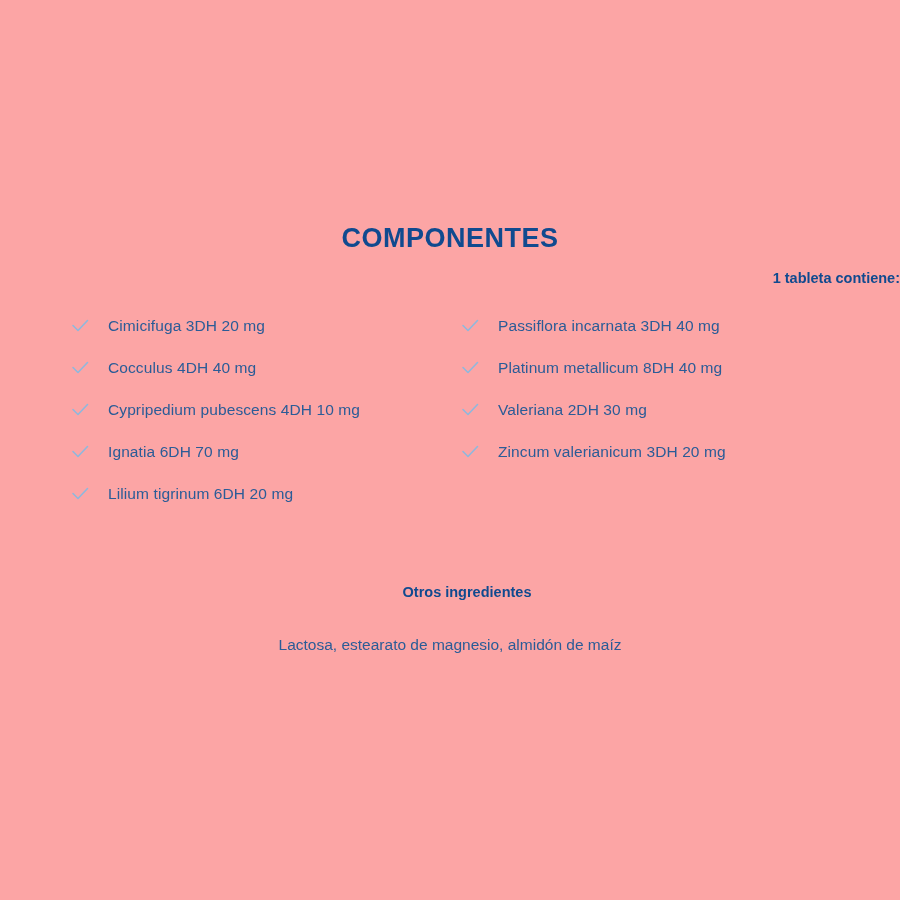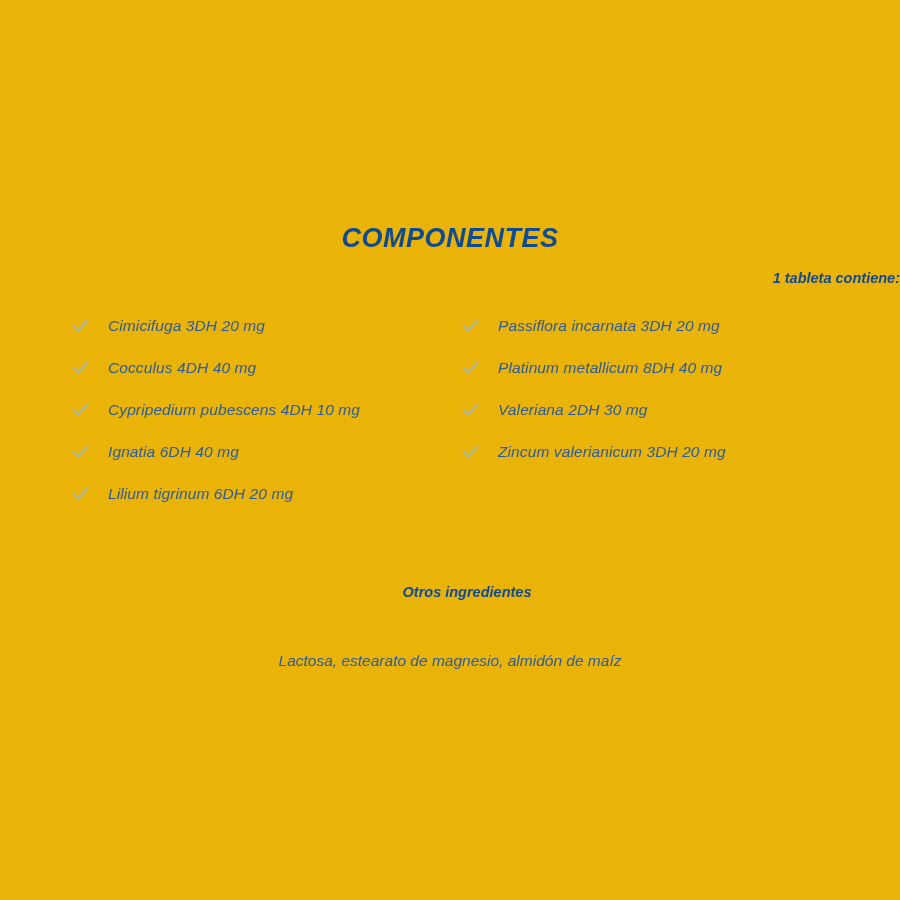--- a/index.html
+++ b/index.html
@@ -11,23 +11,22 @@
   }
   body {
     font-family: "Liberation Sans", sans-serif;
     color: #1a4b8c;
     -webkit-font-smoothing: antialiased;
   }
   .page {
     position: relative;
     width: 900px;
     height: 900px;
-    background: #eab308;
+    background: #fca5a5;
     overflow: hidden;
-    font-style: italic;
   }
   .title {
     position: absolute;
     top: 205px;
     left: 0;
     width: 900px;
     text-align: center;
     font-size: 27px;
     font-weight: bold;
     letter-spacing: 0.5px;
@@ -92,21 +91,20 @@
     color: #104a8f;
   }
   .others-text {
     position: absolute;
     top: 636px;
     left: 0;
     width: 900px;
     text-align: center;
     font-size: 15.5px;
     color: #2b5c97;
-    margin-top: 16px;
   }
 </style>
 </head>
 <body>
 
 <div class="page">
 
   <h1 class="title">COMPONENTES</h1>
 
   <div class="subtitle">1 tableta contiene:</div>
@@ -137,40 +135,40 @@
             </svg>
         </span>
         <span class="item-label">Cypripedium pubescens 4DH 10 mg</span>
       </div>
       <div class="item">
         <span class="check">
           <svg width="20" height="20" viewBox="0 0 20 20">
               <path d="M3 9.5 L8 14.5 L17.5 4.5" fill="none" stroke="#8fb8dd" stroke-width="1.6" stroke-linecap="round" stroke-linejoin="round"></path>
             </svg>
         </span>
-        <span class="item-label">Ignatia 6DH 40 mg</span>
+        <span class="item-label">Ignatia 6DH 70 mg</span>
       </div>
       <div class="item">
         <span class="check">
           <svg width="20" height="20" viewBox="0 0 20 20">
               <path d="M3 9.5 L8 14.5 L17.5 4.5" fill="none" stroke="#8fb8dd" stroke-width="1.6" stroke-linecap="round" stroke-linejoin="round"></path>
             </svg>
         </span>
         <span class="item-label">Lilium tigrinum 6DH 20 mg</span>
       </div>
     </div>
 
     <div class="col">
       <div class="item">
         <span class="check">
           <svg width="20" height="20" viewBox="0 0 20 20">
               <path d="M3 9.5 L8 14.5 L17.5 4.5" fill="none" stroke="#8fb8dd" stroke-width="1.6" stroke-linecap="round" stroke-linejoin="round"></path>
             </svg>
         </span>
-        <span class="item-label">Passiflora incarnata 3DH 20 mg</span>
+        <span class="item-label">Passiflora incarnata 3DH 40 mg</span>
       </div>
       <div class="item">
         <span class="check">
           <svg width="20" height="20" viewBox="0 0 20 20">
               <path d="M3 9.5 L8 14.5 L17.5 4.5" fill="none" stroke="#8fb8dd" stroke-width="1.6" stroke-linecap="round" stroke-linejoin="round"></path>
             </svg>
         </span>
         <span class="item-label">Platinum metallicum 8DH 40 mg</span>
       </div>
       <div class="item">

